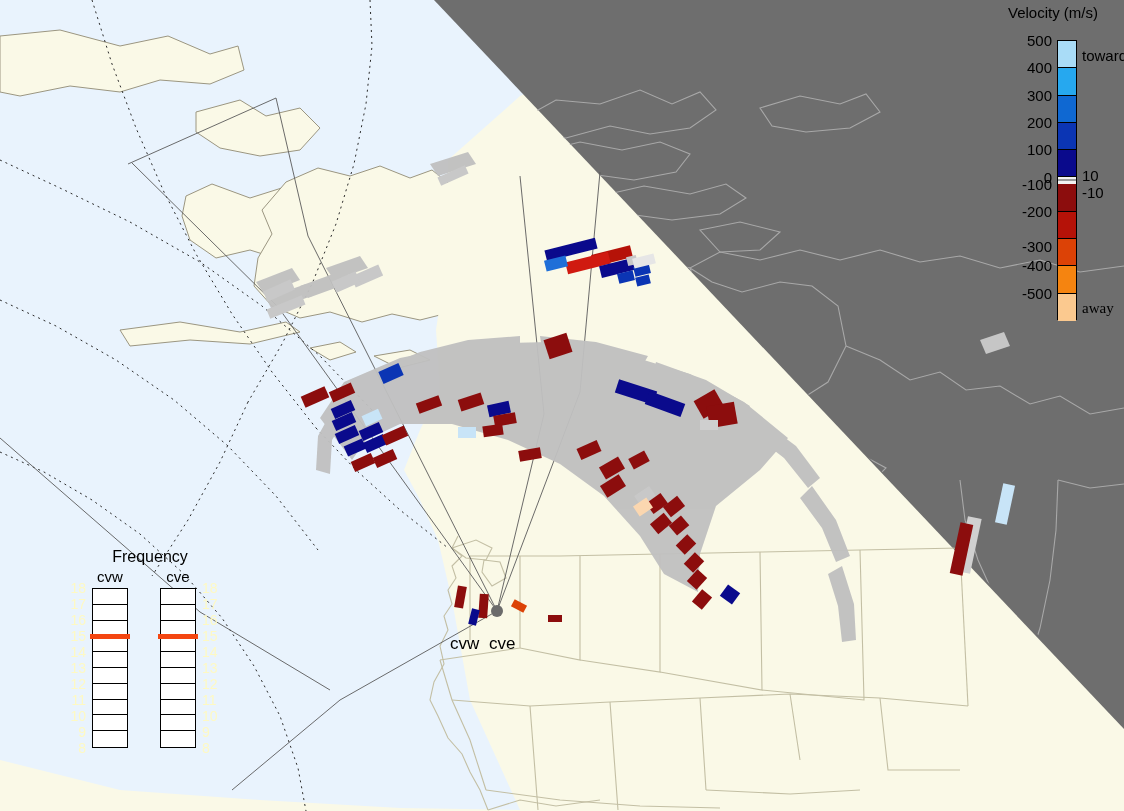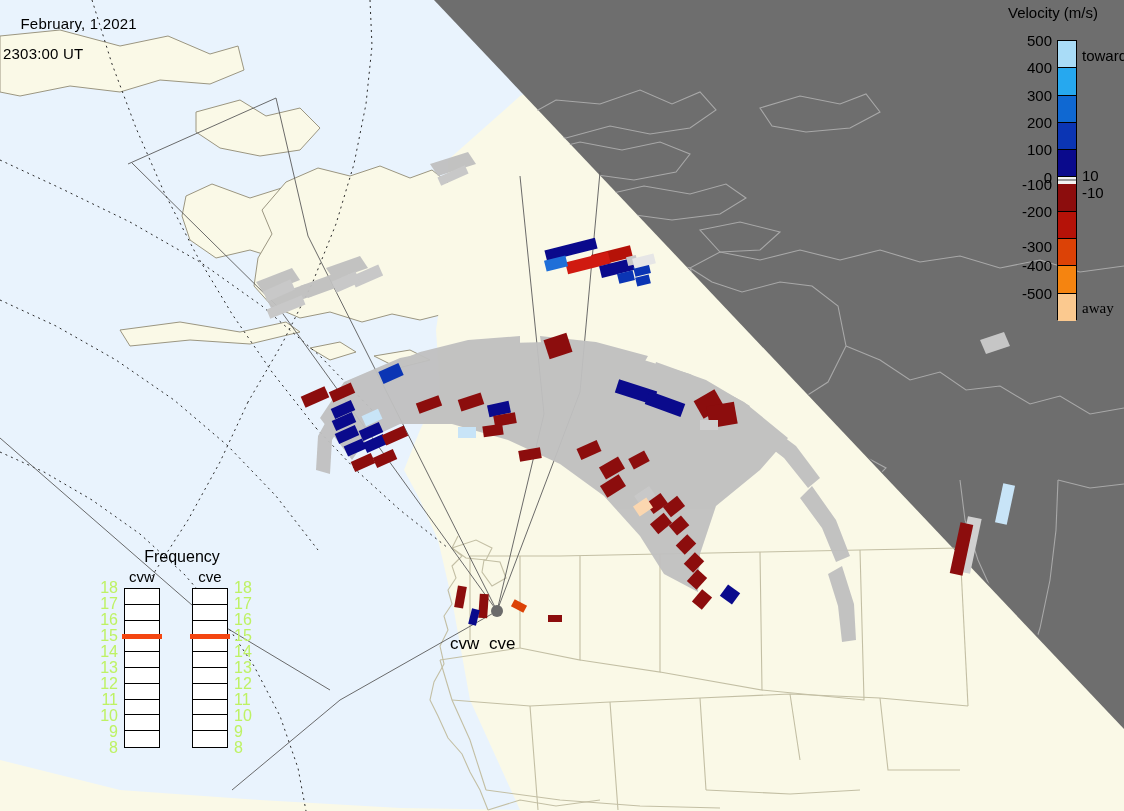--- a/index.html
+++ b/index.html
@@ -27,30 +27,30 @@
     border:1px solid #000;box-sizing:border-box;}
   #cbar .seg{width:100%;box-sizing:border-box;border-bottom:1px solid #000;}
   #cbar .seg:last-child{border-bottom:none;}
   #cbar .zero{height:7px;border-bottom:none;background:
       linear-gradient(to bottom,#f2f2f2 0 2px,#9a9a9a 2px 4px,#f2f2f2 4px 7px);}
   .cb-tick{position:absolute;right:72px;color:#000;font-size:15px;
     white-space:nowrap;transform:translateY(-50%);text-align:right;width:58px;}
   .cb-side{position:absolute;left:77px;color:#000;font-size:15px;
     white-space:nowrap;transform:translateY(-50%);}
   
-  #freq{left:102px;top:548px;width:160px;height:236px;}
+  #freq{left:70px;top:548px;width:160px;height:236px;}
   #freq-title{position:absolute;left:0;top:0;width:160px;text-align:center;
     color:#000;font-size:16px;}
   .fbar-label{position:absolute;color:#000;font-size:15px;text-align:center;width:46px;}
   .fbar{position:absolute;width:36px;height:160px;background:#fff;
     border:1.4px solid #000;box-sizing:border-box;}
   .fbar .fcell{width:100%;height:10%;box-sizing:border-box;border-bottom:1.2px solid #000;}
   .fbar .fcell:last-child{border-bottom:none;}
   .fmark{position:absolute;left:-2px;width:40px;height:5px;background:#f44611;}
-  .ftick{position:absolute;color:#bef264;font-size:16px;transform:translateY(-50%);
+  .ftick{position:absolute;color:#fef9c3;font-size:14px;transform:translateY(-50%);
     white-space:nowrap;}
   .ftick.left{text-align:right;width:24px;}
   .ftick.right{text-align:left;width:24px;}
   
   #site-dot{width:12px;height:12px;border-radius:50%;background:#6b6b6b;}
   .site-lbl{color:#000;font-size:17px;white-space:nowrap;}
 </style>
 </head>
 <body>
 
@@ -262,24 +262,20 @@
       <div class="abs" style="left: 548px; top: 615px; width: 14px; height: 7px; background: rgb(140, 13, 13); transform: rotate(0deg);"></div>
       <div class="abs" style="left: 962px; top: 517px; width: 14px; height: 56px; background: rgb(208, 208, 208); transform: rotate(12deg);"></div>
       <div class="abs" style="left: 955px; top: 523px; width: 13px; height: 52px; background: rgb(140, 13, 13); transform: rotate(12deg);"></div>
       <div class="abs" style="left: 999px; top: 484px; width: 12px; height: 40px; background: rgb(200, 228, 247); transform: rotate(12deg);"></div>
     </div>
 
   <div class="abs" id="site-dot" style="left:491px;top:605px;"></div>
   <div class="abs site-lbl" style="left:450px;top:634px;">cvw</div>
   <div class="abs site-lbl" style="left:489px;top:634px;">cve</div>
 
-  <div class="abs" id="title">
-    <span>February, 1 2021</span>
-    <span class="l2">2303:00 UT</span>
-  </div>
 
   <div class="abs" id="cbar-wrap">
     <div id="cbar-title">Velocity (m/s)</div>
     <div id="cbar">
         <div class="seg" title="500..400" style="height: 27.3px; background: rgb(169, 220, 247);"></div>
         <div class="seg" title="400..300" style="height: 27.3px; background: rgb(38, 168, 239);"></div>
         <div class="seg" title="300..200" style="height: 27.3px; background: rgb(15, 104, 210);"></div>
         <div class="seg" title="200..100" style="height: 27.3px; background: rgb(11, 53, 180);"></div>
         <div class="seg" title="100..10" style="height: 27.3px; background: rgb(10, 10, 140);"></div>
         <div class="seg zero" title="10..-10"></div>

